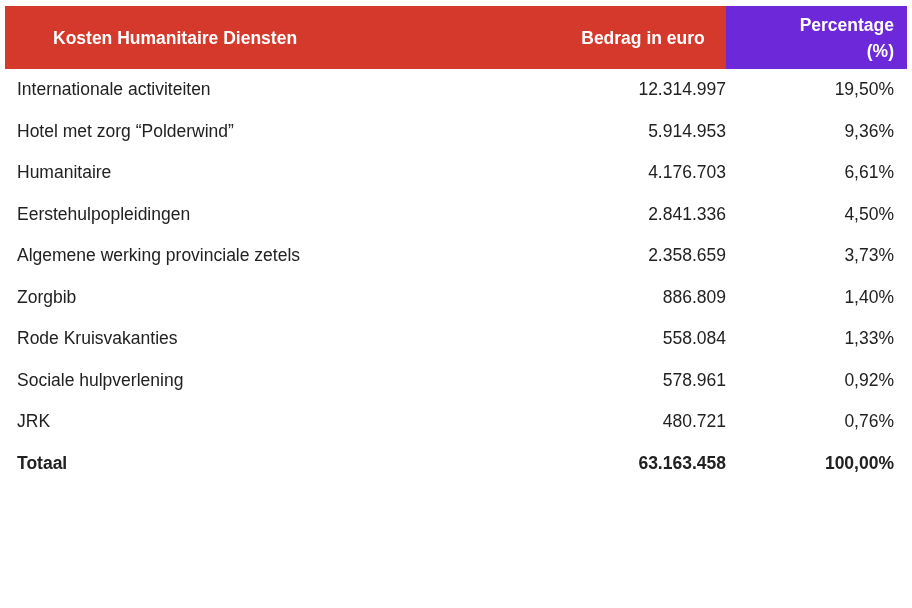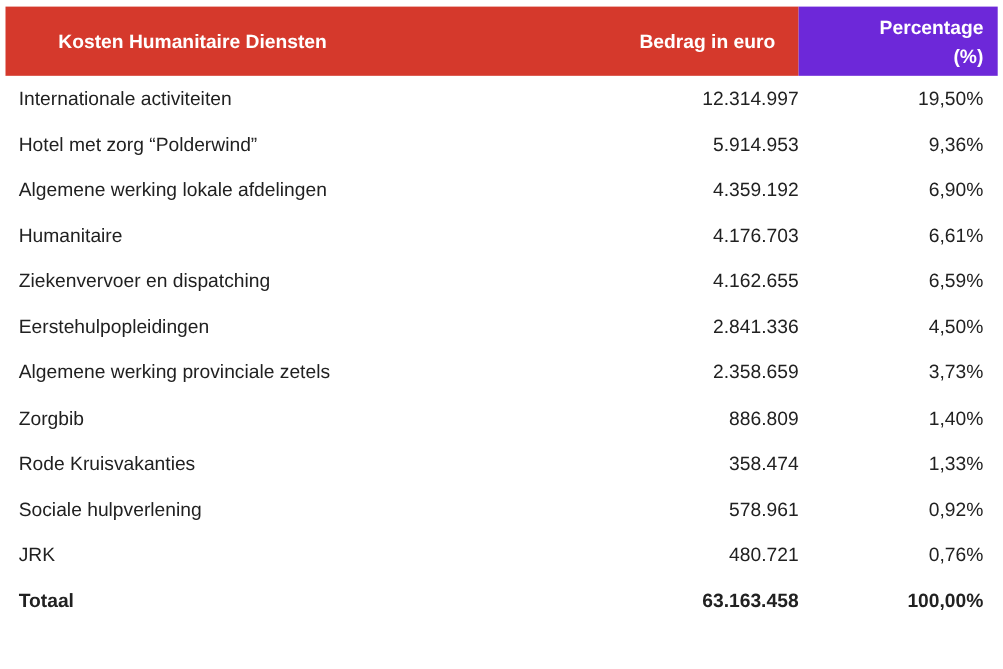--- a/index.html
+++ b/index.html
@@ -77,37 +77,27 @@
     <td class="c2">12.314.997</td>
     <td class="c3">19,50%</td>
   </tr>
 
   <tr>
     <td class="c1">Hotel met zorg “Polderwind”</td>
     <td class="c2">5.914.953</td>
     <td class="c3">9,36%</td>
   </tr>
 
-  <tr>
-    <td class="c1">Algemene werking lokale afdelingen</td>
-    <td class="c2">4.359.192</td>
-    <td class="c3">6,90%</td>
-  </tr>
 
   <tr>
     <td class="c1">Humanitaire</td>
     <td class="c2">4.176.703</td>
     <td class="c3">6,61%</td>
   </tr>
 
-  <tr>
-    <td class="c1">Ziekenvervoer en dispatching</td>
-    <td class="c2">4.162.655</td>
-    <td class="c3">6,59%</td>
-  </tr>
 
   <tr>
     <td class="c1">Eerstehulpopleidingen</td>
     <td class="c2">2.841.336</td>
     <td class="c3">4,50%</td>
   </tr>
 
   <tr>
     <td class="c1">Algemene werking provinciale zetels</td>
     <td class="c2">2.358.659</td>
@@ -115,21 +105,21 @@
   </tr>
 
   <tr>
     <td class="c1">Zorgbib</td>
     <td class="c2">886.809</td>
     <td class="c3">1,40%</td>
   </tr>
 
   <tr>
     <td class="c1">Rode Kruisvakanties</td>
-    <td class="c2">358.474</td>
+    <td class="c2">558.084</td>
     <td class="c3">1,33%</td>
   </tr>
 
   <tr>
     <td class="c1">Sociale hulpverlening</td>
     <td class="c2">578.961</td>
     <td class="c3">0,92%</td>
   </tr>
 
   <tr>

